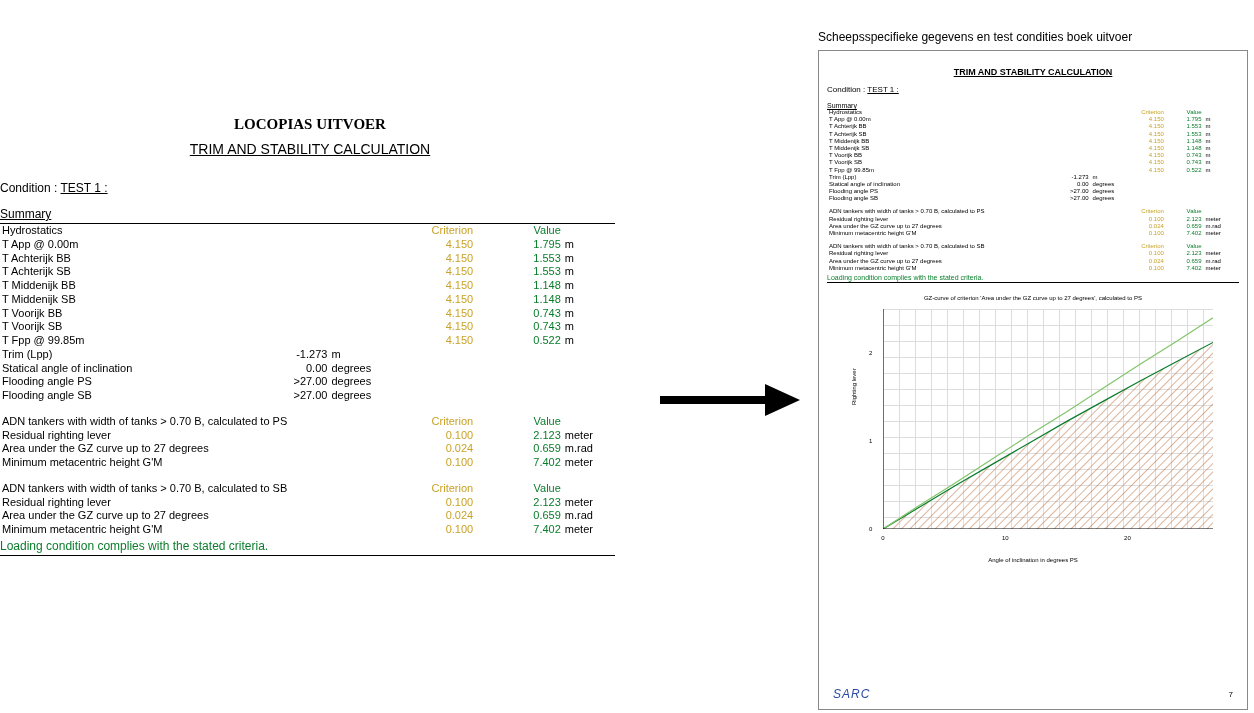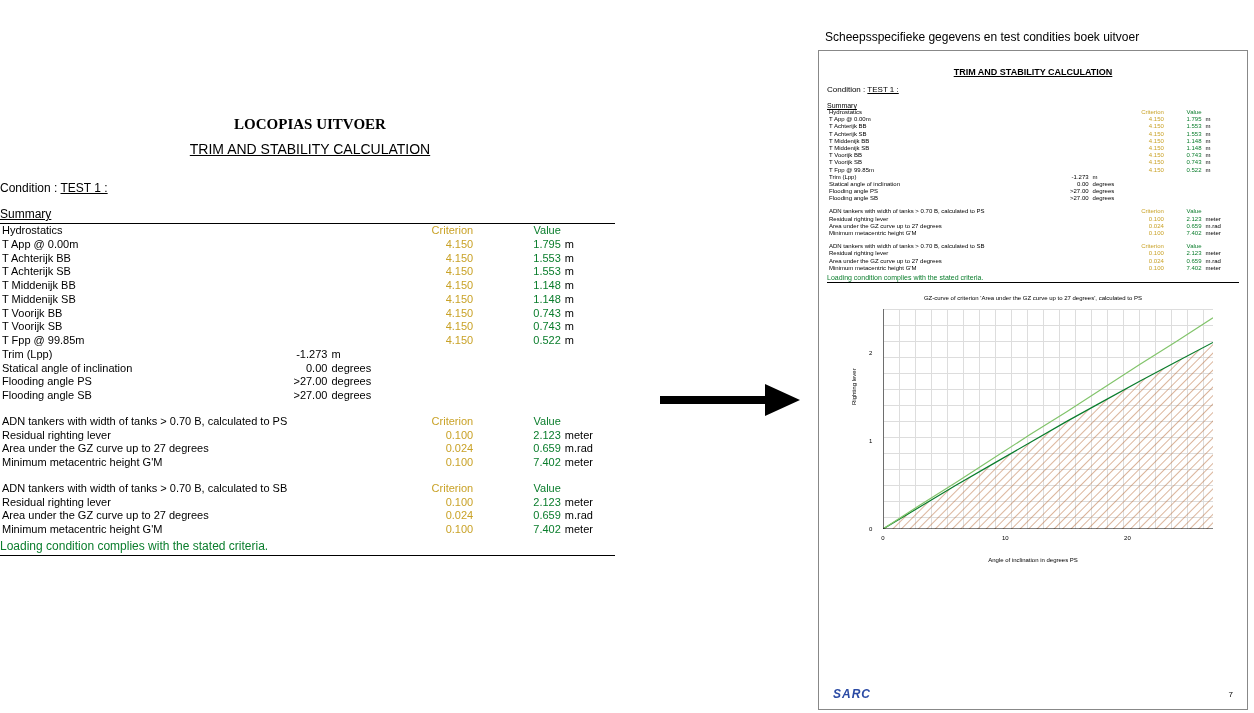--- a/index.html
+++ b/index.html
@@ -77,21 +77,20 @@
     left: 660px;
     top: 380px;
     width: 140px;
     height: 40px;
   }
   .right-caption {
     position: absolute;
     left: 818px;
     top: 30px;
     font-size: 12px;
-    margin-left: 7px;
   }
   .r-title {
     text-align: center;
     text-decoration: underline;
     font-size: 9px;
     margin: 6px 0 8px 0;
     font-weight: bold;
   }
   .r-cond { font-size: 8px; margin: 2px 0 8px 0; }
   .r-cond .cond-val { text-decoration: underline; }
@@ -130,21 +129,21 @@
     position: absolute;
     left: 0; right: 0; bottom: 2px;
     text-align: center;
     font-size: 6px;
   }
   .sarc {
     position: absolute;
     left: 14px;
     bottom: 8px;
     color: #2a4aa4;
-    font-weight: bold;
+    font-weight: normal;
     font-size: 12px;
     letter-spacing: 1px;
     font-style: italic;
   }
   .pgnum {
     position: absolute;
     right: 14px;
     bottom: 10px;
     font-size: 8px;
   }

